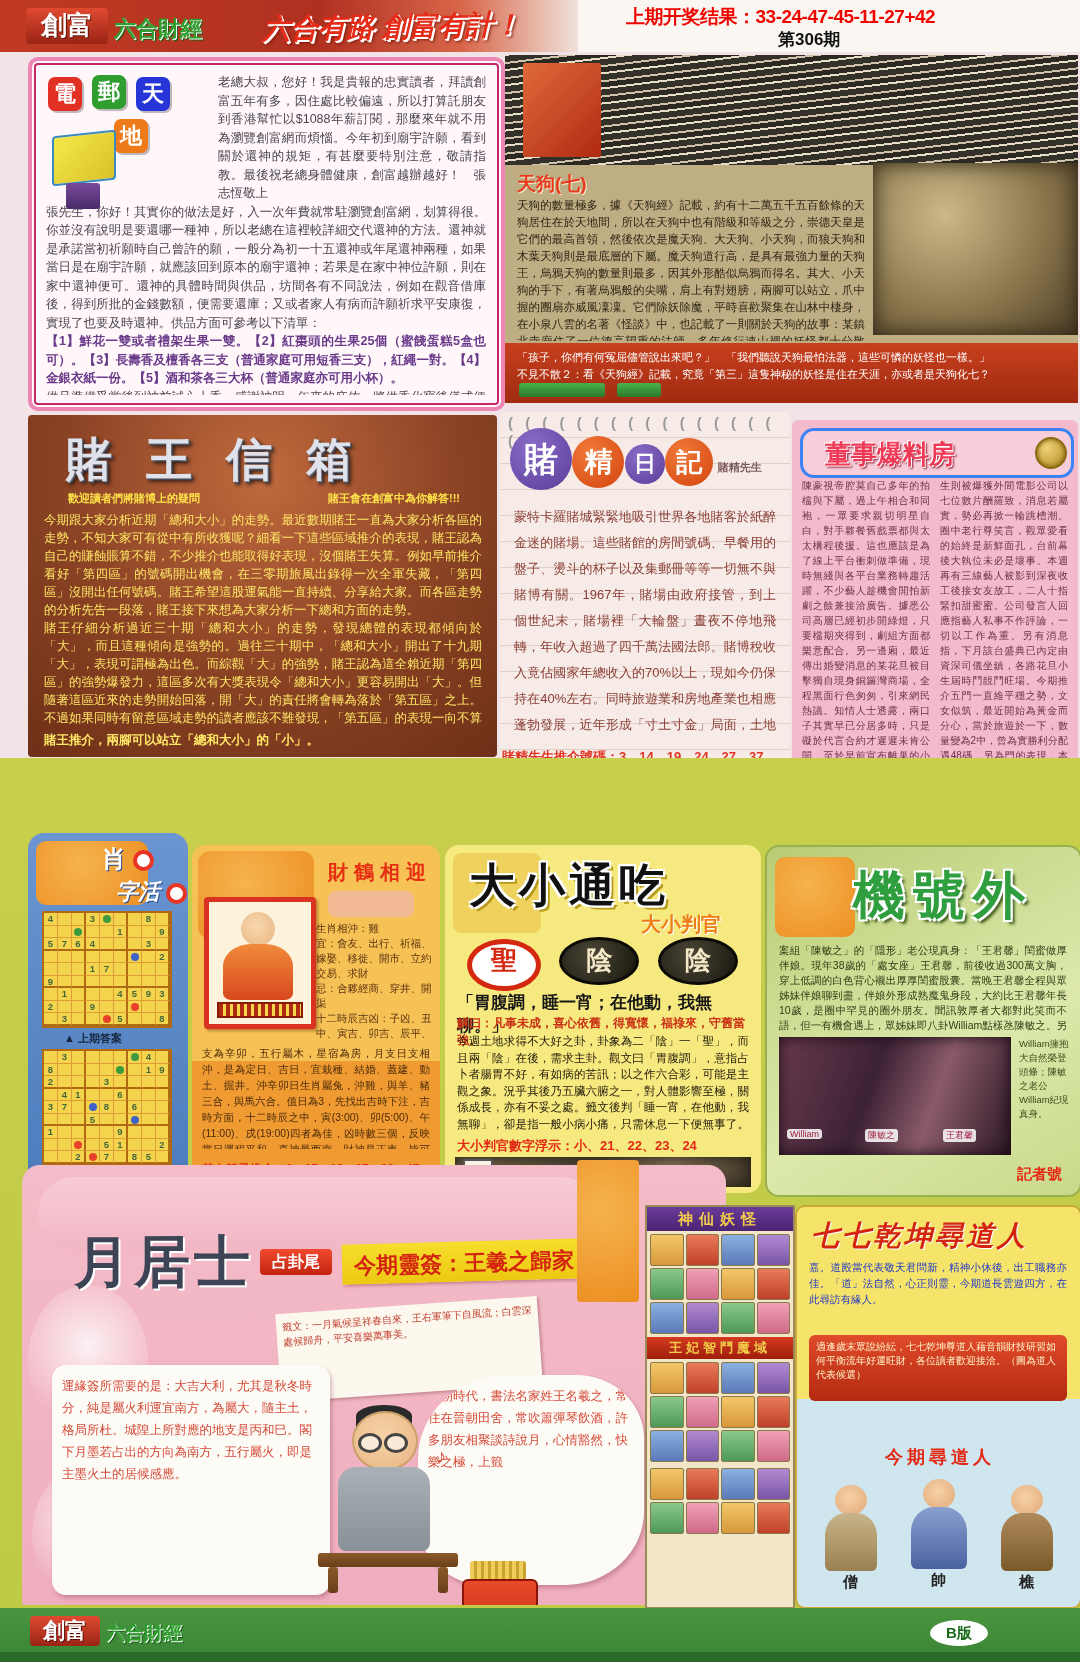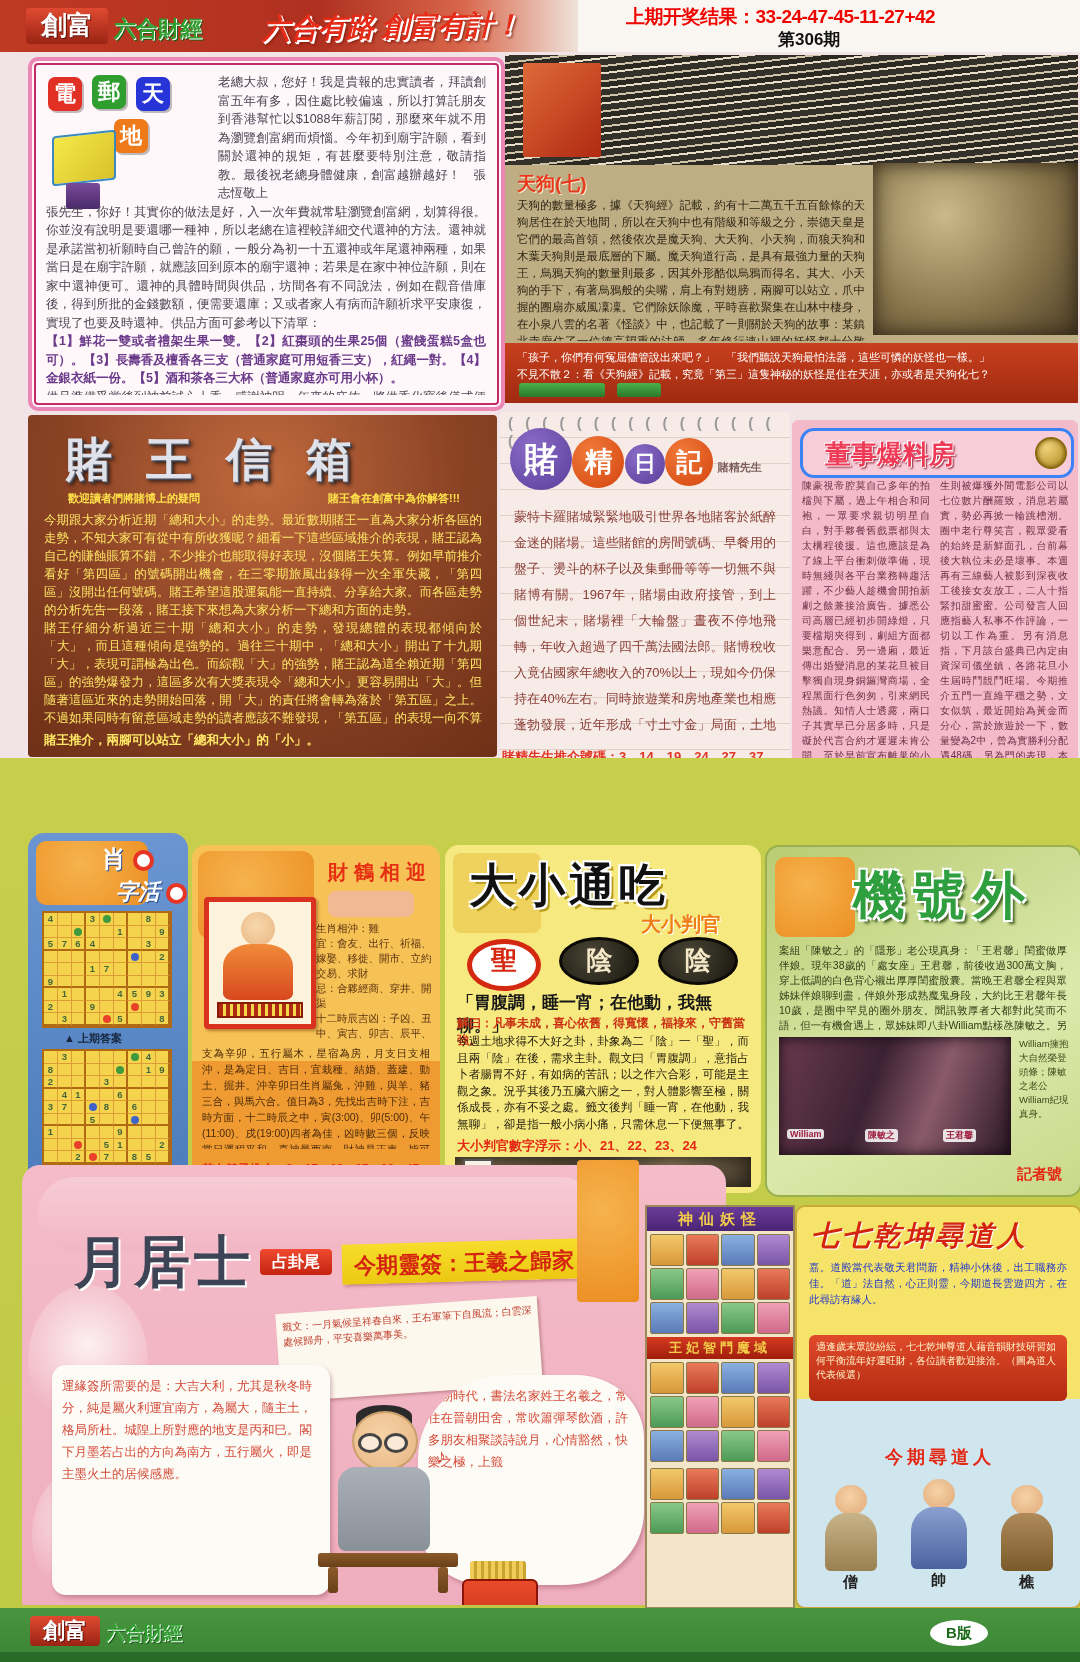--- a/index.html
+++ b/index.html
@@ -110,21 +110,21 @@
   .flag{background:#f8f3e4;border:2px solid #555;}
   .flag-txt{writing-mode:vertical-rl;font-weight:bold;color:#111;font-family:"Liberation Serif",serif;}
   .dx-photo{background:linear-gradient(120deg,#7a6a4e,#4c4232 45%,#86755a 70%,#3c3426);box-shadow:inset 0 0 16px #201a10;}
   
   .jihao{background:linear-gradient(150deg,#b9cc74,#dce9ab 60%,#c9d98a);border-radius:14px;border:2px solid #9ab050;}
   .jh-title{font-weight:900;color:#2f9e3f;letter-spacing:8px;font-family:"Liberation Serif",serif;
             text-shadow:2px 2px 0 #fff,-2px -2px 0 #fff,2px -2px 0 #fff,-2px 2px 0 #fff,4px 4px 3px #3a5a1a;text-align:right;}
   .jh-body{font-size:10.5px;line-height:15px;color:#333c16;}
   .jh-photo{background:linear-gradient(110deg,#6a3a4e,#3c2234 40%,#8a5a6a 65%,#2c1824);box-shadow:inset 0 0 14px #140a10;}
   .chip{position:absolute;background:rgba(255,255,255,.85);color:#a02040;font-size:9px;
-        font-weight:bold;padding:0 3px;border-radius:3px;}
+        font-weight:normal;padding:0 3px;border-radius:3px;}
   .jh-side{font-size:9.5px;line-height:14px;color:#3c4a1a;}
   .jh-rep{color:#e42814;font-weight:bold;}
   
   .pinkpanel{background:linear-gradient(#f4bcc8,#efaebe);border-radius:18px 18px 0 0;}
   .pinkband{background:linear-gradient(#f7ccd6,#f2b6c4);border-radius:40px;}
   .yj-title{color:#3c4456;font-weight:900;font-family:"Liberation Serif",serif;letter-spacing:4px;
             text-shadow:2px 2px 0 #fff;}
   .yj-tag{background:linear-gradient(#f04a30,#c42410);color:#fff;font-weight:bold;border-radius:4px;
           text-align:center;}
   .yj-banner{background:linear-gradient(#f6de2c,#ecc812);transform:rotate(-1.5deg);

